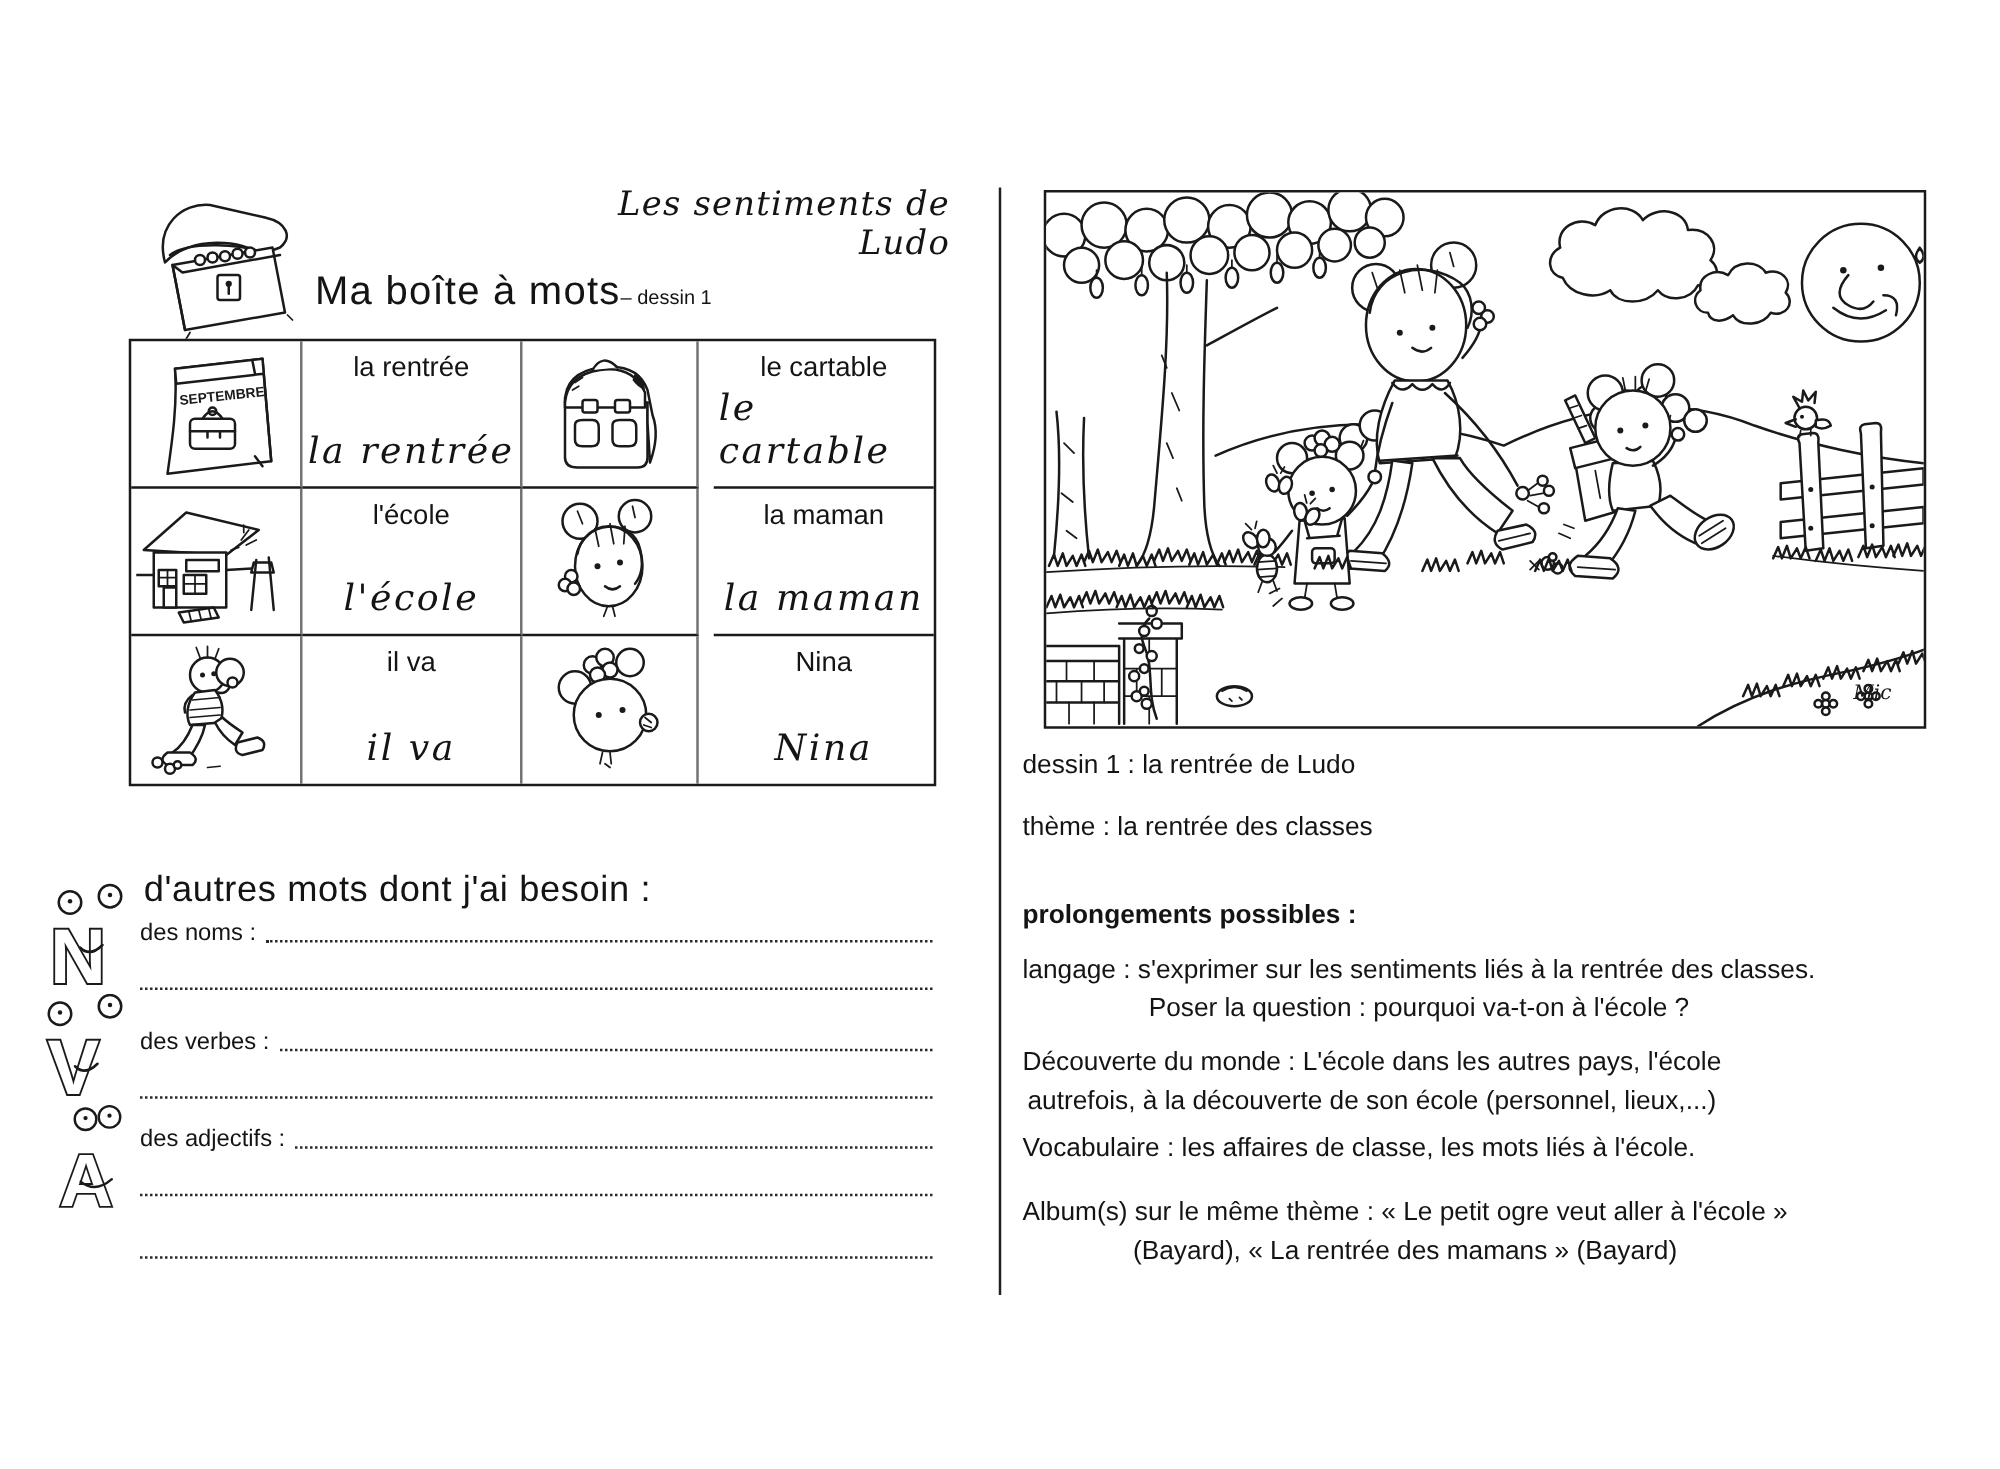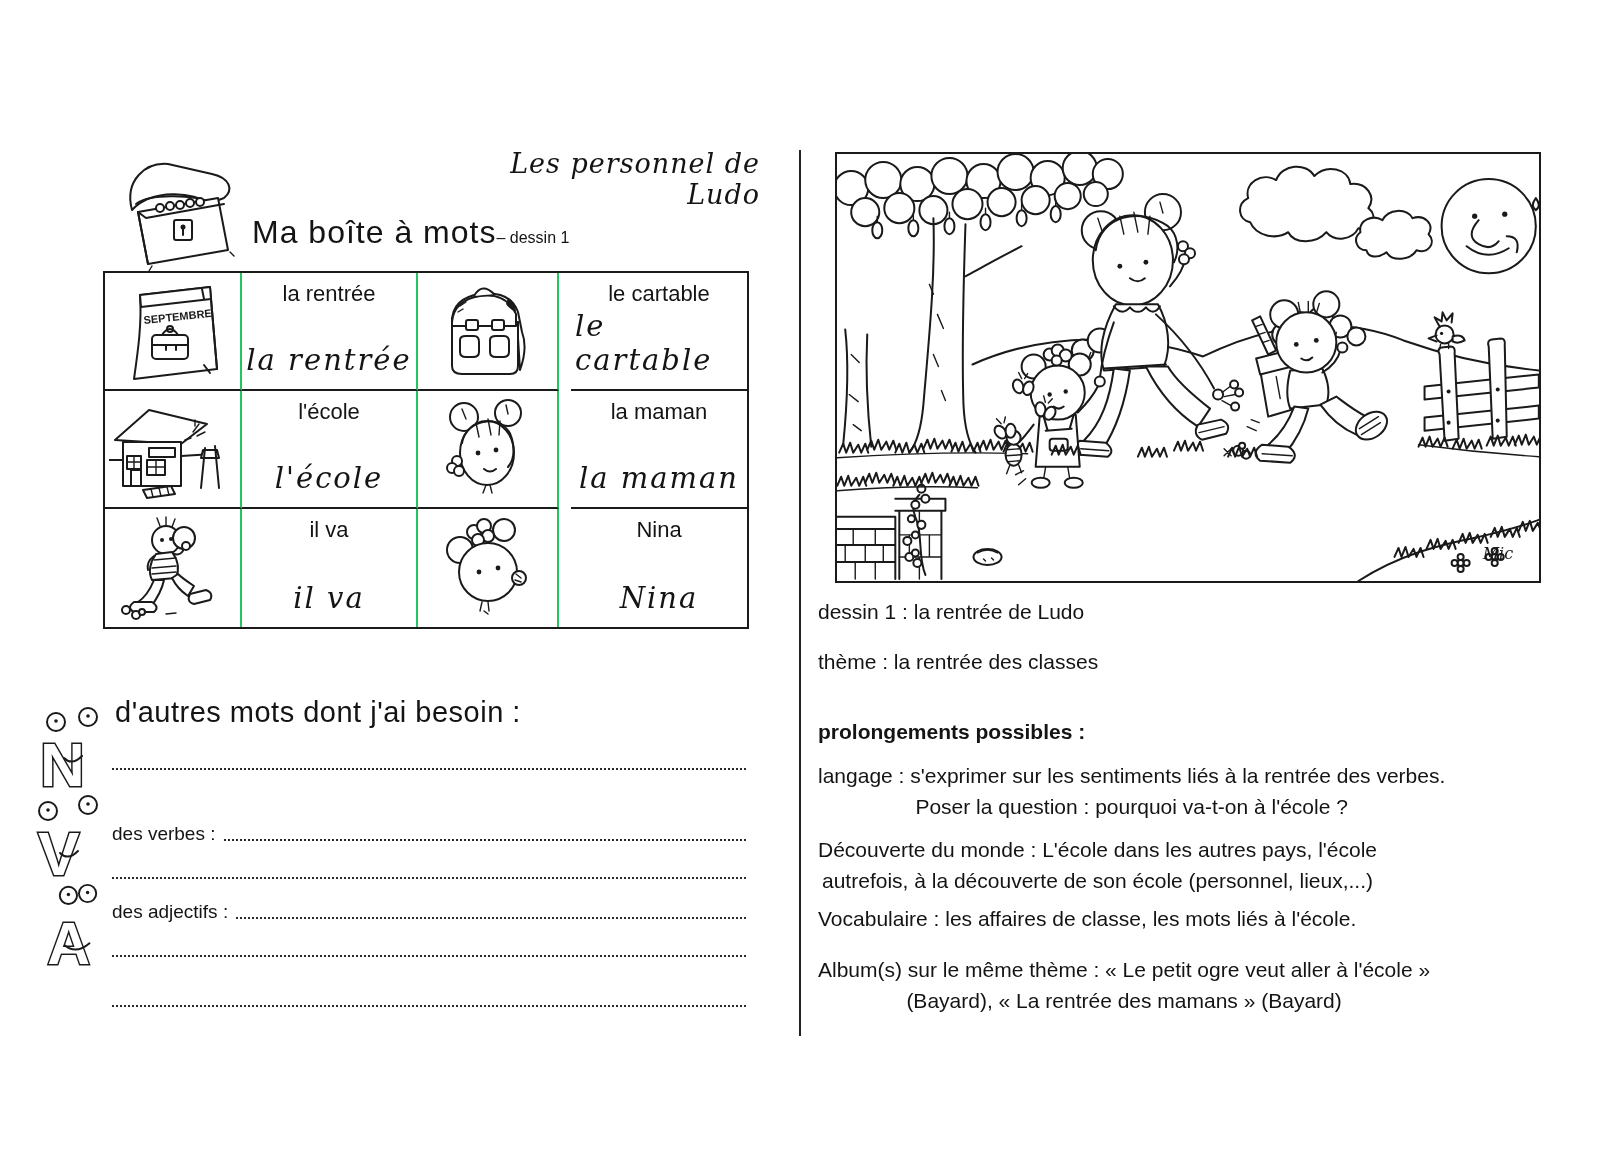--- a/index.html
+++ b/index.html
@@ -26,21 +26,21 @@
   .main-title-row{left:252px;top:214px;display:flex;align-items:baseline;}
   .main-title{font-size:32px;letter-spacing:1px;}
   .main-title-suffix{font-size:16px;}
 
   .word-table{
     left:103px;top:271px;display:grid;
     grid-template-columns:137px 176px 141px 188px;
     grid-template-rows:repeat(3,118px);
     border:2px solid #1a1a1a;background:#fff;
   }
-  .wcell{border-right:2px solid #22c55e;border-bottom:2px solid #1a1a1a;
+  .wcell{border-right:2px solid #737373;border-bottom:2px solid #1a1a1a;
     display:flex;align-items:center;justify-content:center;overflow:hidden;}
   .wcell.last-col{border-right:none;margin-left:12px;}
   .wcell.last-row{border-bottom:none;}
   .word-pair{flex-direction:column;justify-content:space-between;padding:8px 4px 12px;}
   .printed{font-size:22px;}
   .cursive{font-family:"DejaVu Serif",serif;font-style:italic;font-size:29px;letter-spacing:2px;}
 
   .other-heading{left:115px;top:696px;font-size:29px;letter-spacing:0.5px;}
   .line-group{left:112px;width:634px;}
   .line-row{display:flex;align-items:flex-end;}
@@ -59,21 +59,21 @@
   
   .illustration-frame{left:835px;top:152px;width:702px;height:427px;border:2.5px solid #1a1a1a;background:#fff;}
   .illustration-frame svg{display:block;width:100%;height:100%;}
   .rp-text{left:818px;font-size:21px;line-height:31px;text-align:center;}
   .rp-bold{font-weight:bold;}
   .para{white-space:pre-line;}
 </style>
 </head>
 <body>
 
-<div class="abs script-title">Les personnel de Ludo</div>
+<div class="abs script-title">Les sentiments de Ludo</div>
 
 <svg class="abs line-art" style="left:112px;top:152px;" width="148" height="120" viewBox="0 0 148 120">
   <path class="fw" d="M20,58 C12,28 34,10 56,12 L100,22 C118,26 122,38 112,46 L96,52 C84,40 40,36 20,58 Z"></path>
   <path d="M24,52 C40,40 84,44 98,50"></path>
   <path class="fw" d="M26,60 L106,46 L116,98 L36,112 Z"></path>
   <path d="M26,60 L36,112 M26,60 L34,66 L112,52"></path>
   <circle class="fw" cx="48" cy="56" r="4"></circle>
     <circle class="fw" cx="58" cy="54" r="4"></circle>
   <circle class="fw" cx="68" cy="53" r="4"></circle>
     <circle class="fw" cx="78" cy="51" r="4"></circle>
@@ -236,20 +236,24 @@
 <svg class="abs letter-icon line-art bubble-letter" style="left:38px;top:882px;" viewBox="0 0 80 96">
   <text x="8" y="86">A</text>
   <circle class="fw" cx="30" cy="14" r="9"></circle>
     <circle class="dot" cx="30" cy="13" r="1.8"></circle>
   <circle class="fw" cx="50" cy="12" r="9"></circle>
     <circle class="dot" cx="50" cy="11" r="1.8"></circle>
   <path d="M26,66 q12,10 26,-2"></path>
 </svg>
 
 <div class="abs line-group" style="top:736px;">
+  <div class="line-row">
+    <span class="line-label">des noms :</span>
+    <span class="lead-dots"></span>
+  </div>
   <div class="full-dots"></div>
 </div>
 <div class="abs line-group" style="top:823px;">
   <div class="line-row">
     <span class="line-label">des verbes :</span>
     <span class="lead-dots"></span>
   </div>
   <div class="full-dots"></div>
 </div>
 <div class="abs line-group" style="top:901px;">
@@ -525,19 +529,19 @@
         <ellipse class="fw" cx="5" cy="0" rx="5" ry="7" transform="rotate(20)"></ellipse>
         <path class="thin" d="M-2,-8 l-3,-6 M1,-8 l3,-5"></path>
       </g>
     </defs>
   </svg>
 </div>
 
 <div class="abs rp-text" style="top:596px;">dessin 1 : la rentrée de Ludo</div>
 <div class="abs rp-text" style="top:646px;">thème : la rentrée des classes</div>
 <div class="abs rp-text rp-bold" style="top:716px;">prolongements possibles :</div>
-<div class="abs rp-text para" style="top:760px;">langage : s'exprimer sur les sentiments liés à la rentrée des verbes.
+<div class="abs rp-text para" style="top:760px;">langage : s'exprimer sur les sentiments liés à la rentrée des classes.
 Poser la question : pourquoi va-t-on à l'école ?</div>
 <div class="abs rp-text para" style="top:834px;">Découverte du monde : L'école dans les autres pays, l'école
 autrefois, à la découverte de son école (personnel, lieux,...)</div>
 <div class="abs rp-text para" style="top:903px;">Vocabulaire : les affaires de classe, les mots liés à l'école.</div>
 <div class="abs rp-text para" style="top:954px;">Album(s) sur le même thème : « Le petit ogre veut aller à l'école »
 (Bayard), « La rentrée des mamans » (Bayard)</div>
 
 </body></html>

